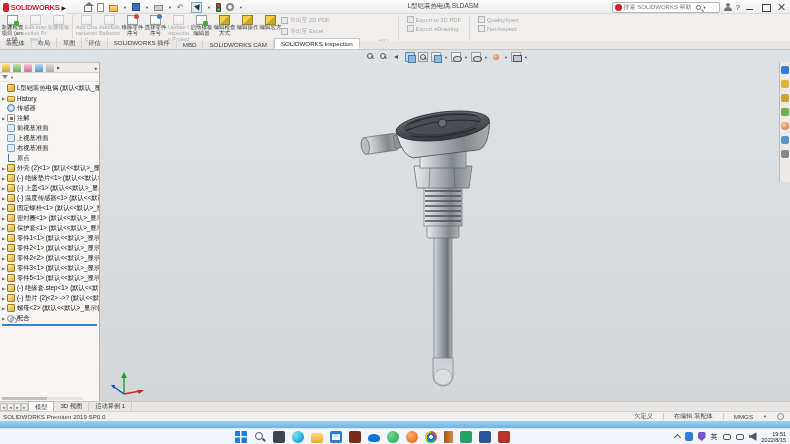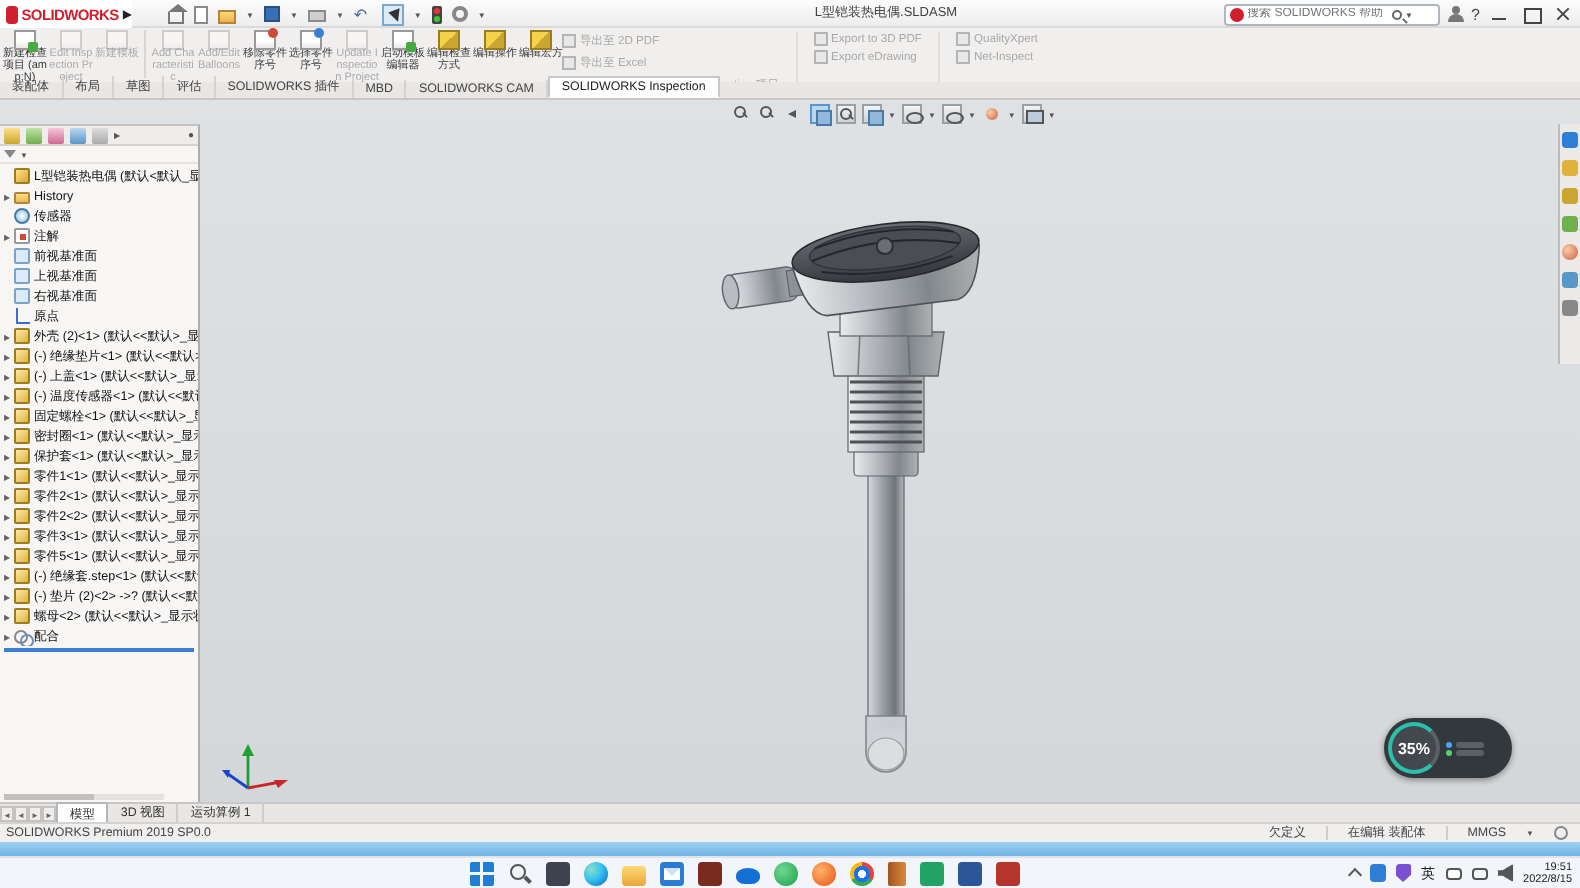--- a/index.html
+++ b/index.html
@@ -415,35 +415,20 @@
 
   <svg class="abs" style="left:106px;top:318px" width="40" height="32" viewBox="0 0 40 32">
     <line x1="18" y1="26" x2="18" y2="8" stroke="#1d9e2f" stroke-width="1.4"></line>
     <path d="M18 4 l-3 6 h6 z" fill="#1d9e2f"></path>
     <line x1="18" y1="26" x2="34" y2="23" stroke="#c62828" stroke-width="1.4"></line>
     <path d="M38 22 l-7 0 2 4 z" fill="#c62828"></path>
     <line x1="18" y1="26" x2="8" y2="19" stroke="#1a46c6" stroke-width="1.4"></line>
     <path d="M5 17 l4 0 -1 4 z" fill="#1a46c6"></path>
   </svg>
 
-  <div class="abs" id="zoomwidget">
-    <div id="zoomcircle">
-        <span>35%</span>
-      </div>
-    <div style="margin-left:3px">
-      <div class="zrow">
-          <span class="zdot" style="background:#4aa3ff"></span>
-          <span class="zbar"></span>
-        </div>
-      <div class="zrow">
-          <span class="zdot" style="background:#54d36a"></span>
-          <span class="zbar"></span>
-        </div>
-    </div>
-  </div>
 </div>
 
 <div class="abs" id="panel">
   <div id="panel-tabs">
     <span class="ptab pt1"></span>
     <span class="ptab pt2"></span>
     <span class="ptab pt3"></span>
     <span class="ptab pt4"></span>
     <span class="ptab pt5"></span>
     <span class="caret">▶</span>

